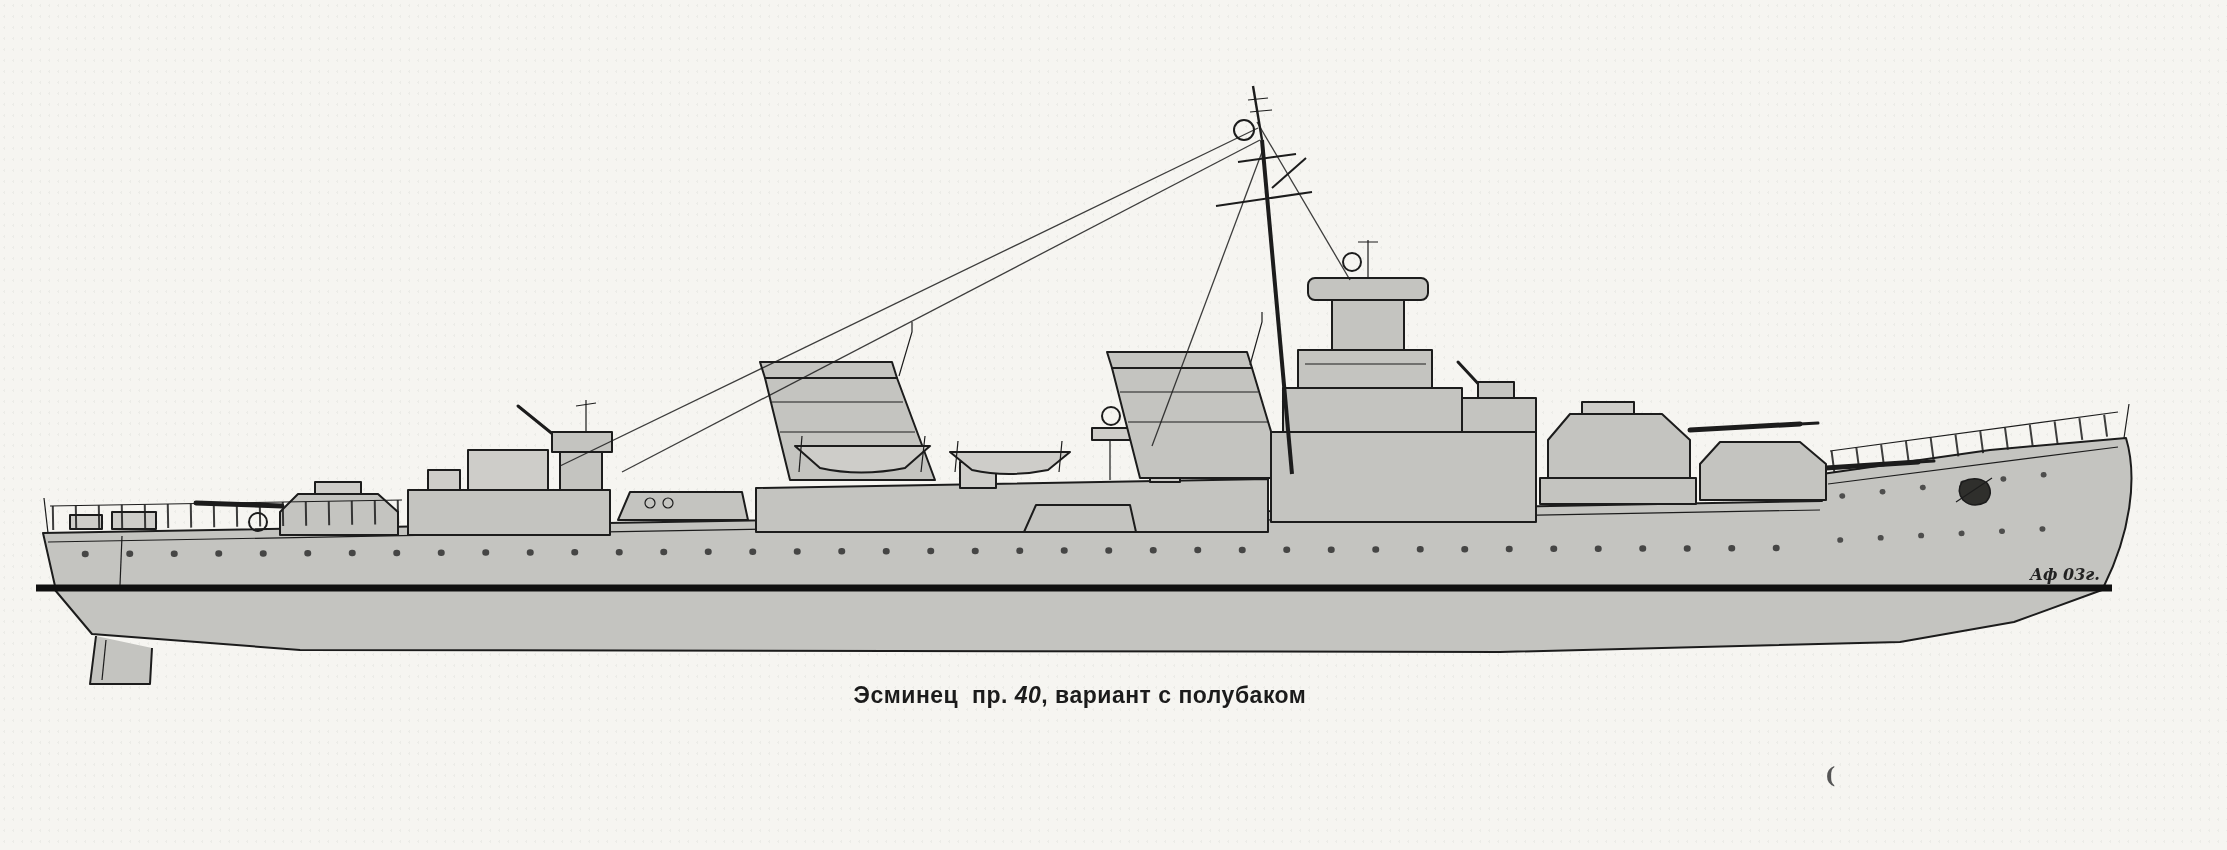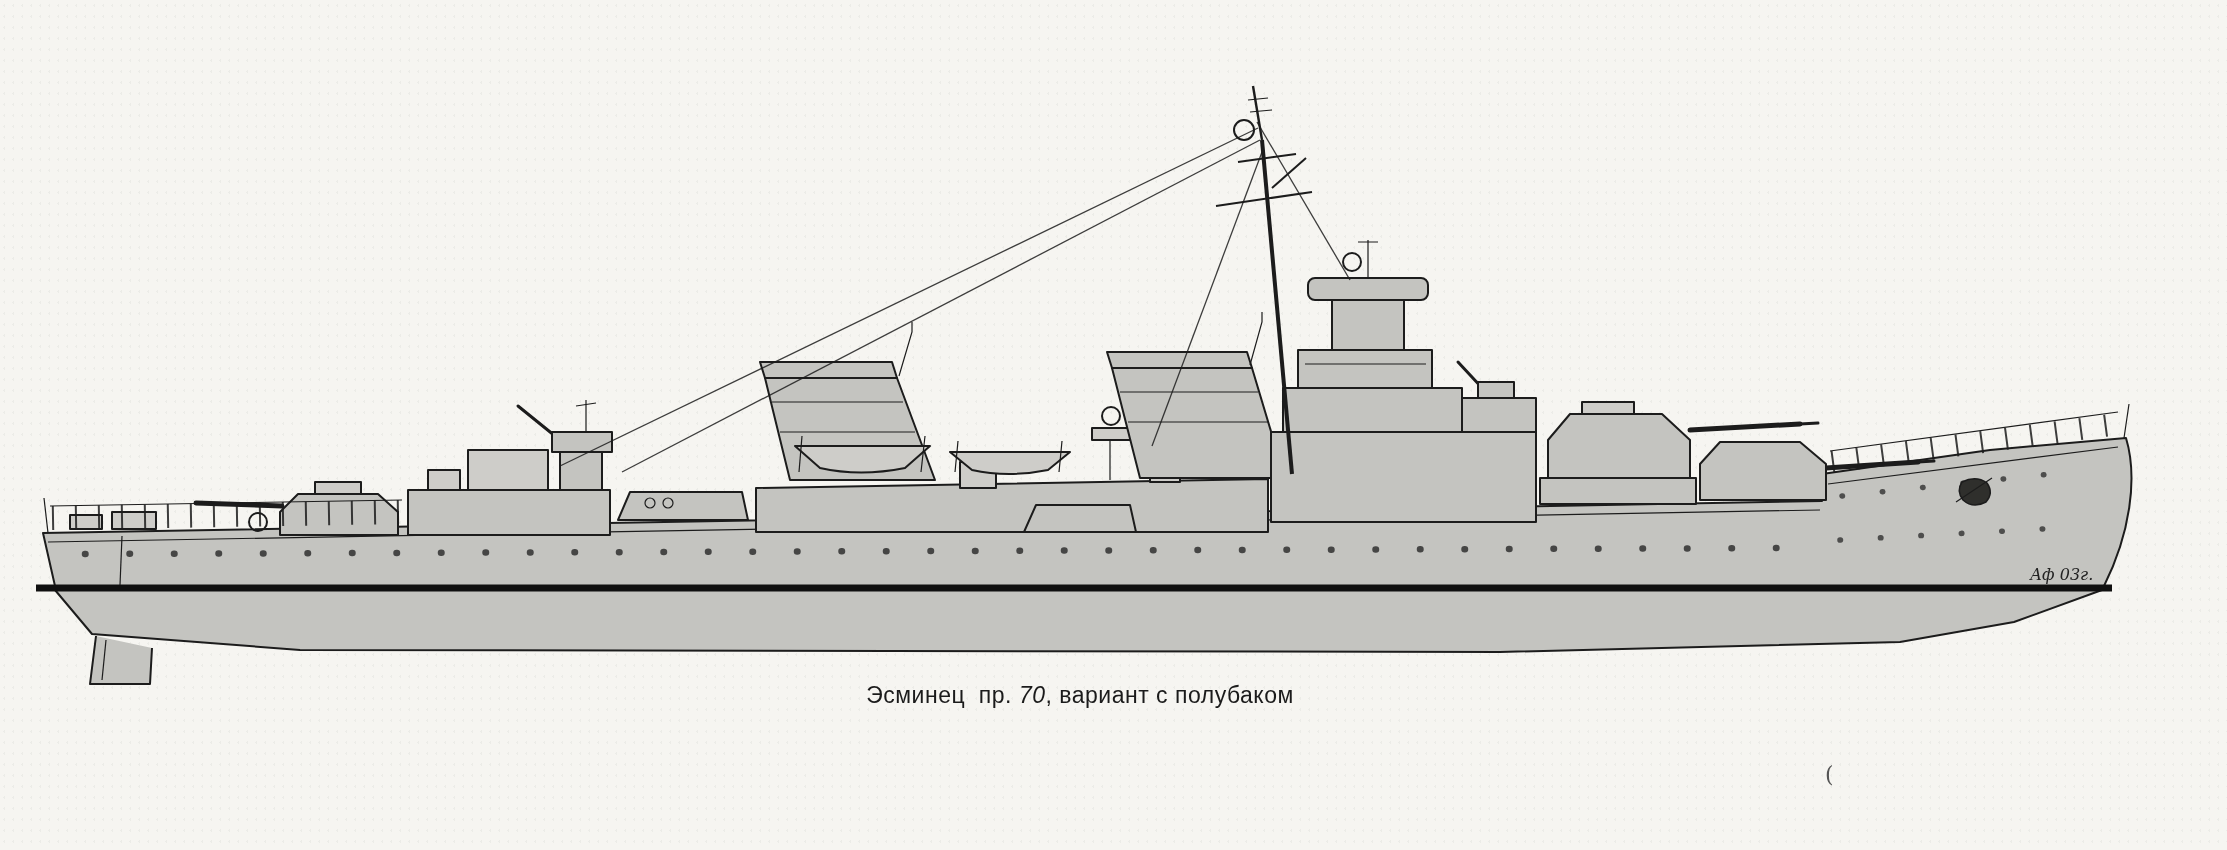--- a/index.html
+++ b/index.html
@@ -2,21 +2,21 @@
 <html style="--paper: #f6f5f1; --hull_fill: #c4c4c0; --hull_light: #cecdc9; --line: #1c1c1c; --waterline: #101010;"><head>
 <meta charset="utf-8">
 <style>
   html,body{margin:0;padding:0;}
   body{
     width:2227px;height:850px;
     background:var(--paper,#f6f5f1);
     font-family:"Liberation Sans", sans-serif;
     overflow:hidden;
   }
-  .stage{position:relative;width:2227px;height:850px;}
+  .stage{position:relative;width:2227px;height:850px;font-weight:bold;}
   .paper-noise{
     position:absolute;inset:0;pointer-events:none;
     background-image:radial-gradient(rgba(60,60,55,0.05) 1px, transparent 1px);
     background-size:9px 11px;
   }
   svg{position:absolute;left:0;top:0;}
   
   .filled{fill:var(--hull_fill,#c4c4c0);stroke:var(--line,#1c1c1c);stroke-width:2;stroke-linejoin:round;}
   .light{fill:var(--hull_light,#cecdc9);stroke:var(--line,#1c1c1c);stroke-width:2;stroke-linejoin:round;}
   .outline{fill:none;stroke:var(--line,#1c1c1c);stroke-width:2;stroke-linejoin:round;}
@@ -200,16 +200,16 @@
     <g>
       <path class="stanchions" d="M52 518 L402 512"></path>
       <path class="thin" d="M50 506 L402 500"></path>
       <path class="stanchions2" d="M1832 462 L2118 424"></path>
       <path class="thin" d="M1830 451 L2118 412"></path>
     </g>
 
     <text class="sig" x="2030" y="580">Аф 03г.</text>
   </svg>
 
-  <div class="caption"><span>Эсминец  пр. </span><span class="num">70</span><span>, вариант с полубаком</span></div>
+  <div class="caption"><span>Эсминец  пр. </span><span class="num">40</span><span>, вариант с полубаком</span></div>
 
   <div class="stray">(</div>
 </div>
 
 </body></html>

